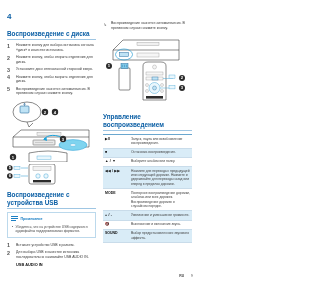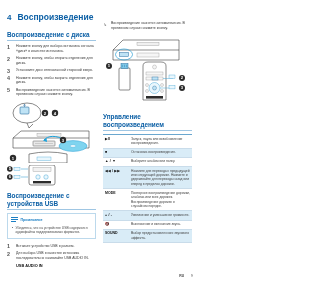--- a/index.html
+++ b/index.html
@@ -189,21 +189,20 @@
 </head>
 <body>
 
 <div class="page">
   <div class="cols">
 
     <div class="col">
 
       <div class="chapter">
         <span class="chapter-num">4</span>
-        <span class="chapter-title">Воспроизведение</span>
       </div>
 
       <div class="section-h">Воспроизведение с диска</div>
 
       <ol class="steps">
         <li><span class="n">1</span><span>Нажмите кнопку для выбора источника сигнала «диск» в качестве источника.</span></li>
         <li><span class="n">2</span><span>Нажмите кнопку, чтобы открыть отделение для диска.</span></li>
         <li><span class="n">3</span><span>Установите диск отпечатанной стороной вверх.</span></li>
         <li><span class="n">4</span><span>Нажмите кнопку, чтобы закрыть отделение для диска.</span></li>
         <li><span class="n">5</span><span>Воспроизведение начнется автоматически. В противном случае нажмите кнопку.</span></li>

